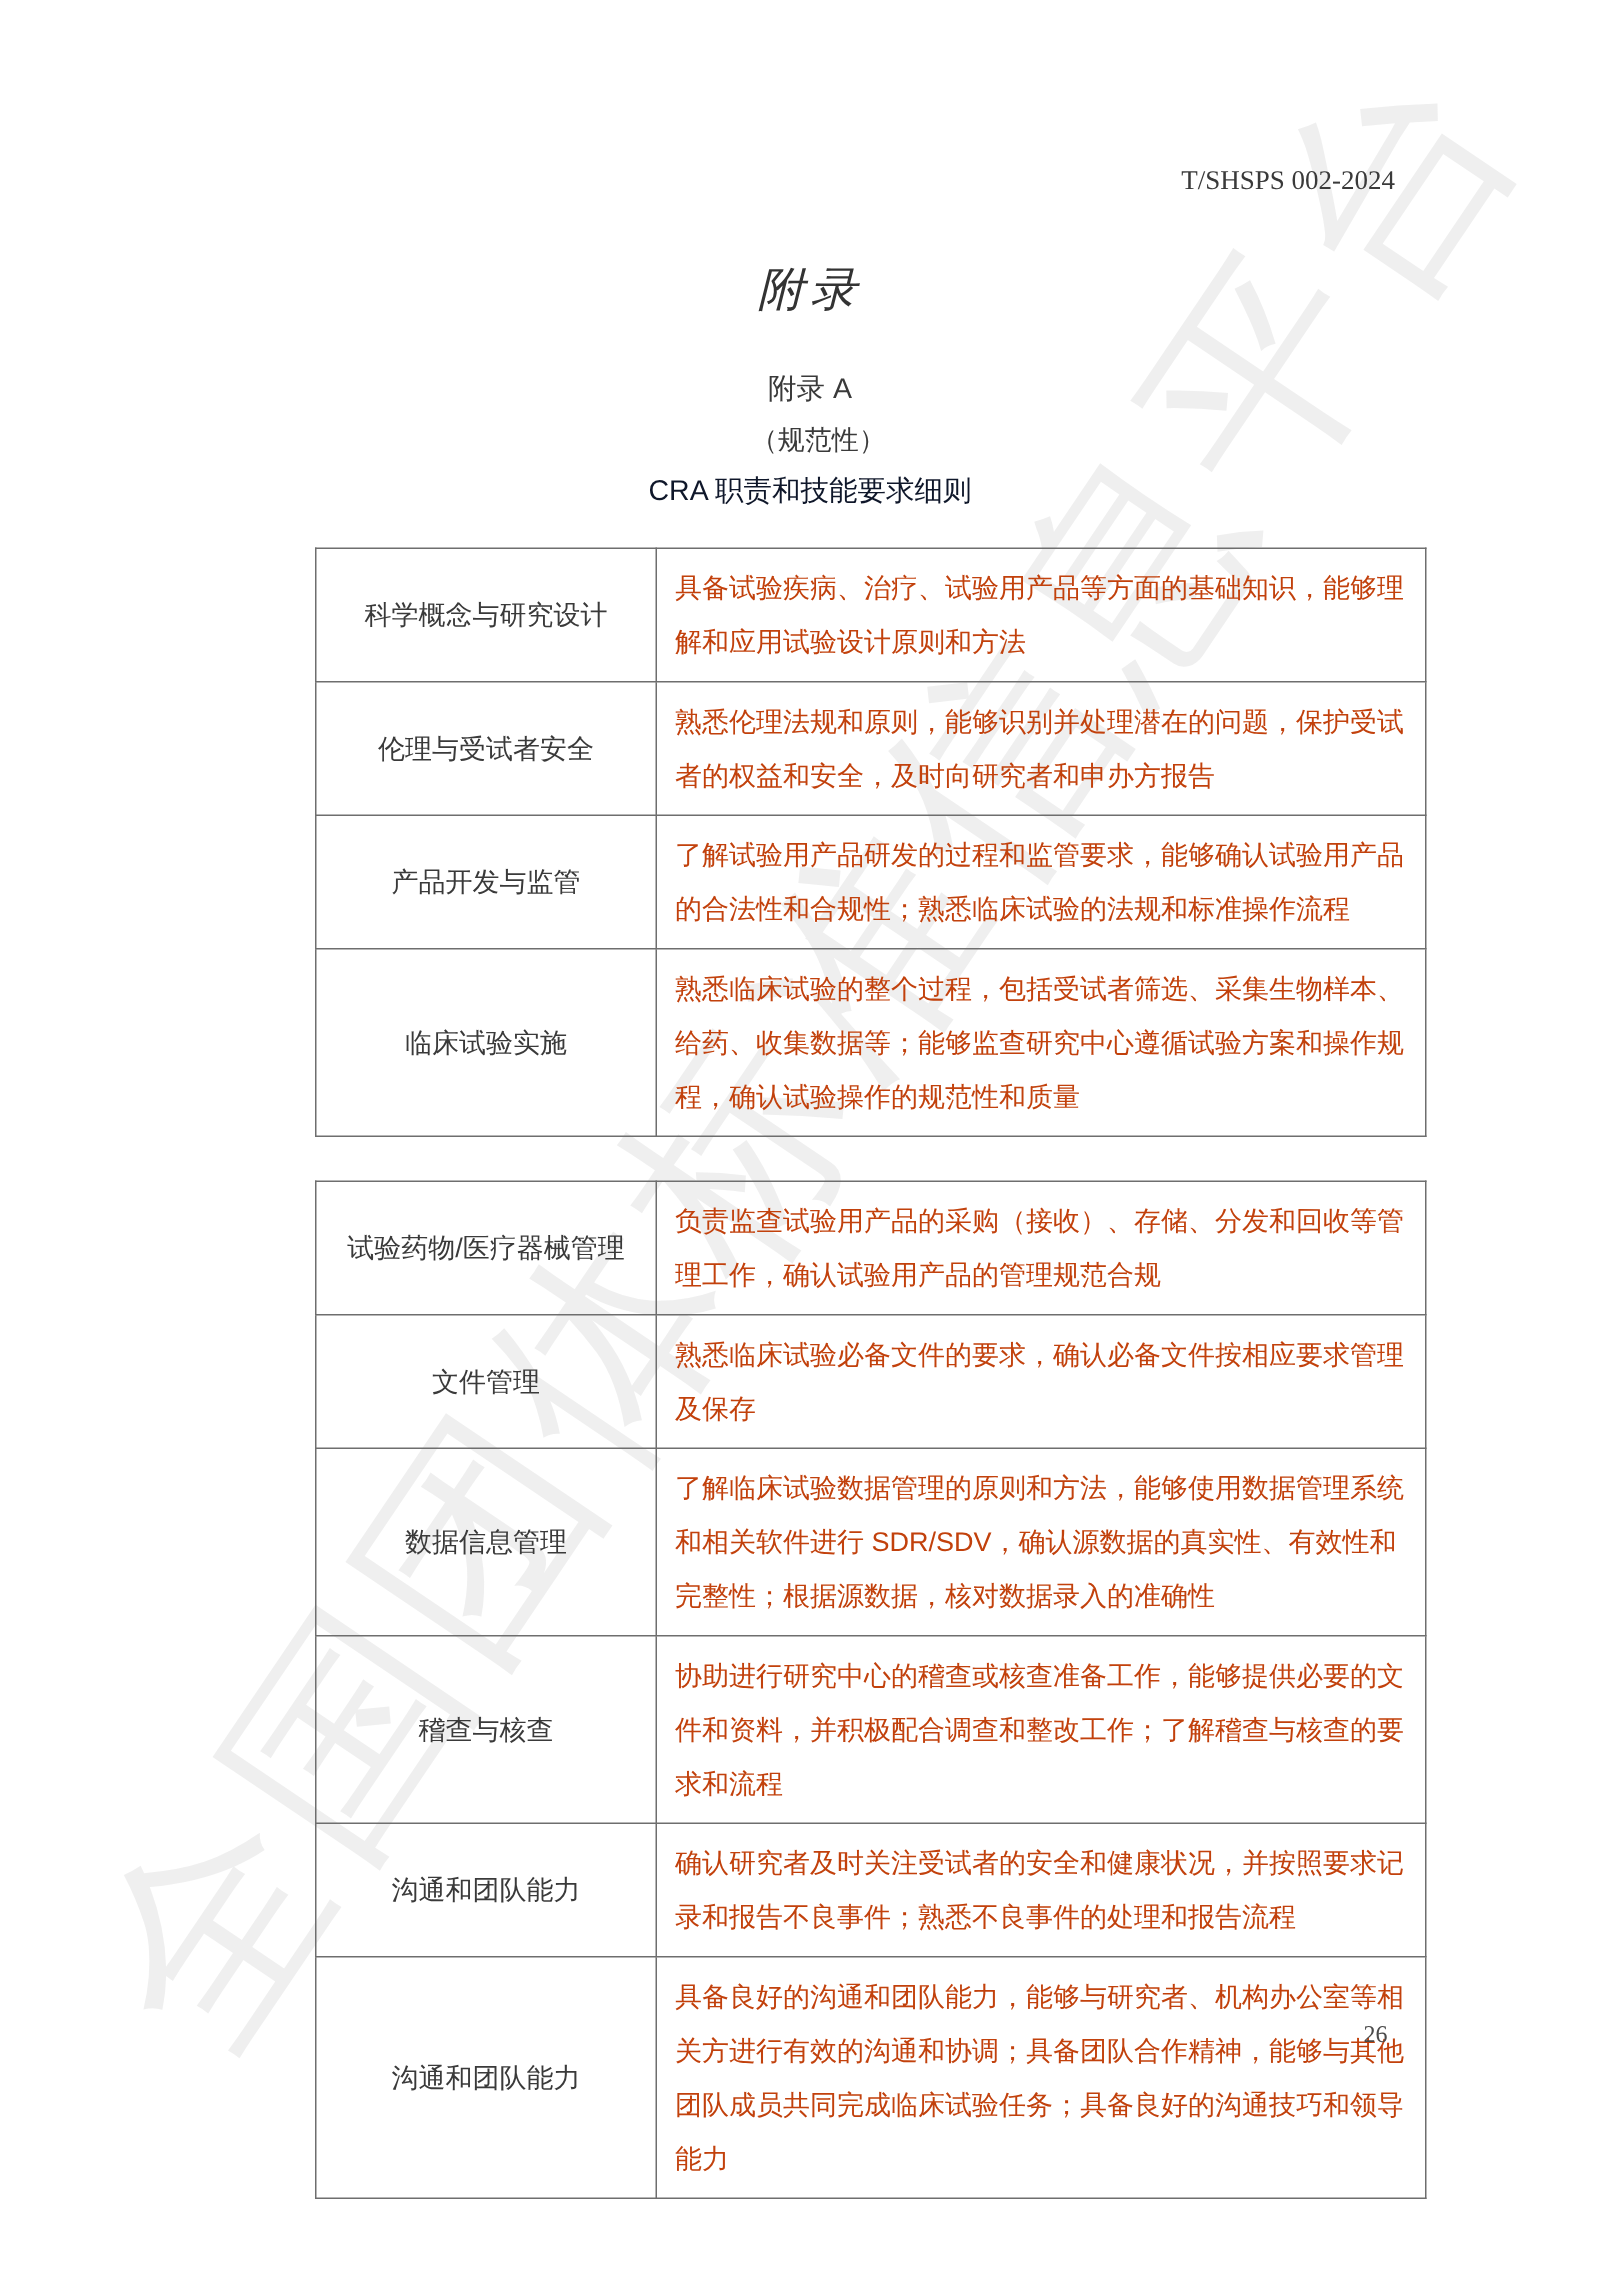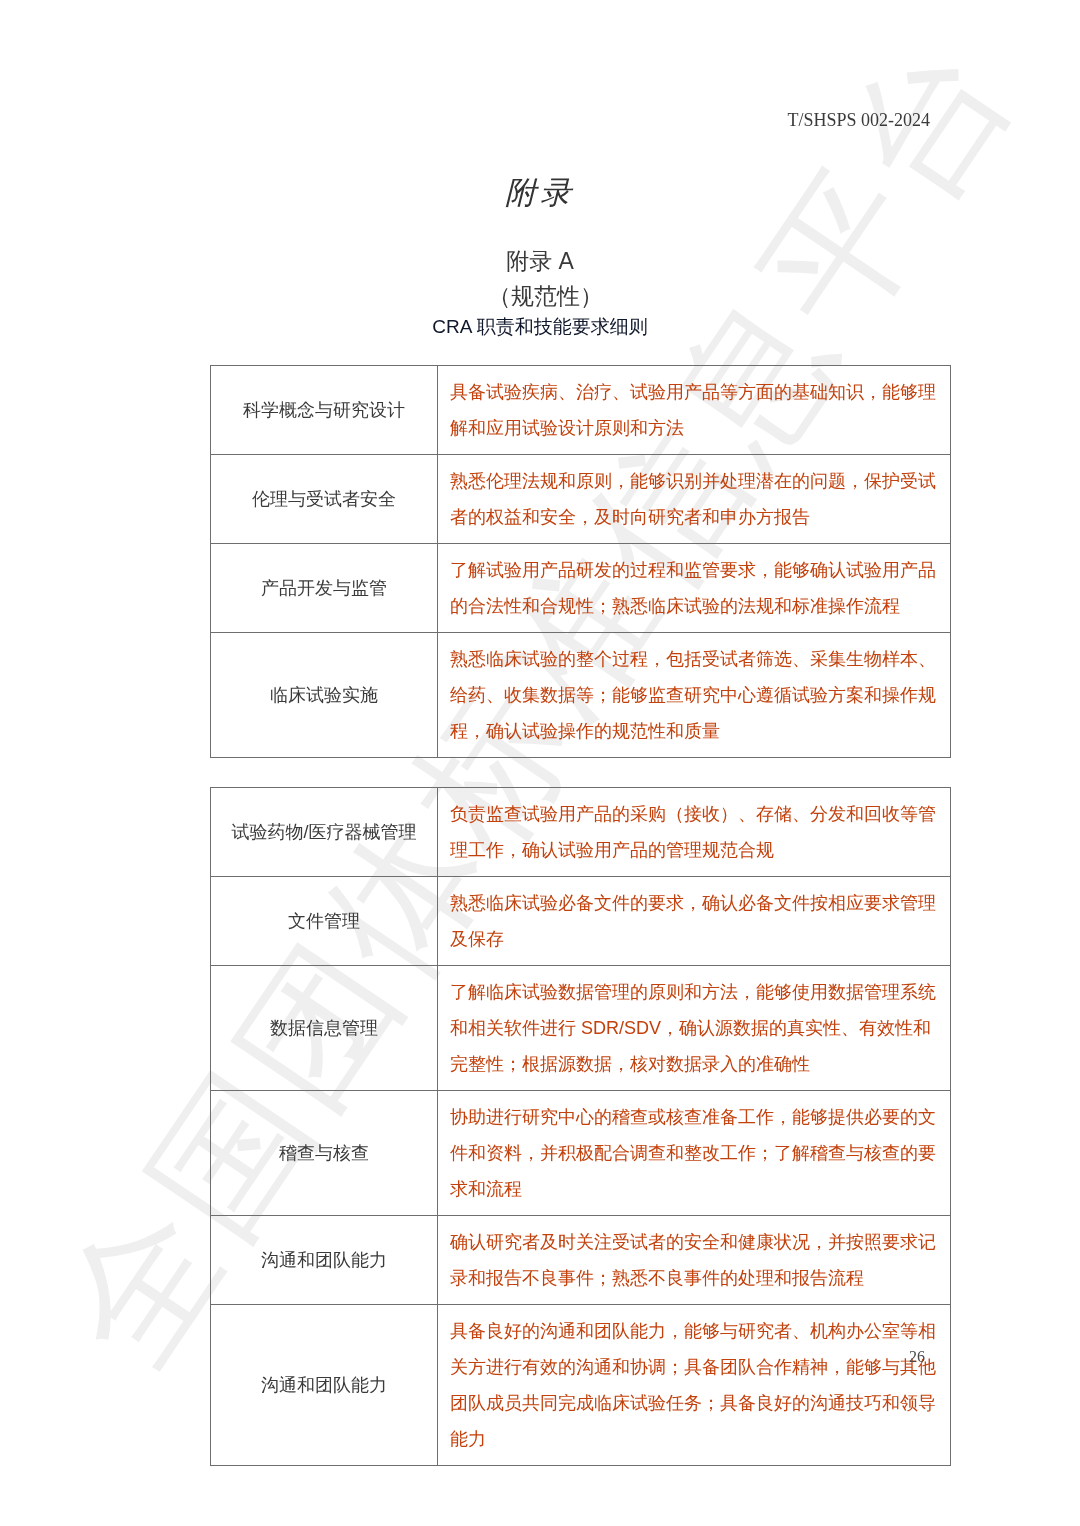--- a/index.html
+++ b/index.html
@@ -39,29 +39,29 @@
     font-size: 31px;
     letter-spacing: 4px;
     color: #333;
     z-index: 1;
     font-style: italic;
   }
   .appendix-a {
     position: absolute;
     top: 246px; left: 0; width: 100%;
     text-align: center;
-    font-size: 23px;
+    font-size: 19px;
     color: #3a3a3a;
     z-index: 1;
   }
   .normative {
     position: absolute;
     top: 281px; left: 0; width: 100%;
     text-align: center;
-    font-size: 23px;
+    font-size: 18px;
     color: #3a3a3a;
     z-index: 1;
     padding-left: 11px;
   }
   .subtitle {
     position: absolute;
     top: 314px; left: 0; width: 100%;
     text-align: center;
     font-size: 19px;
     color: #0f172a;

